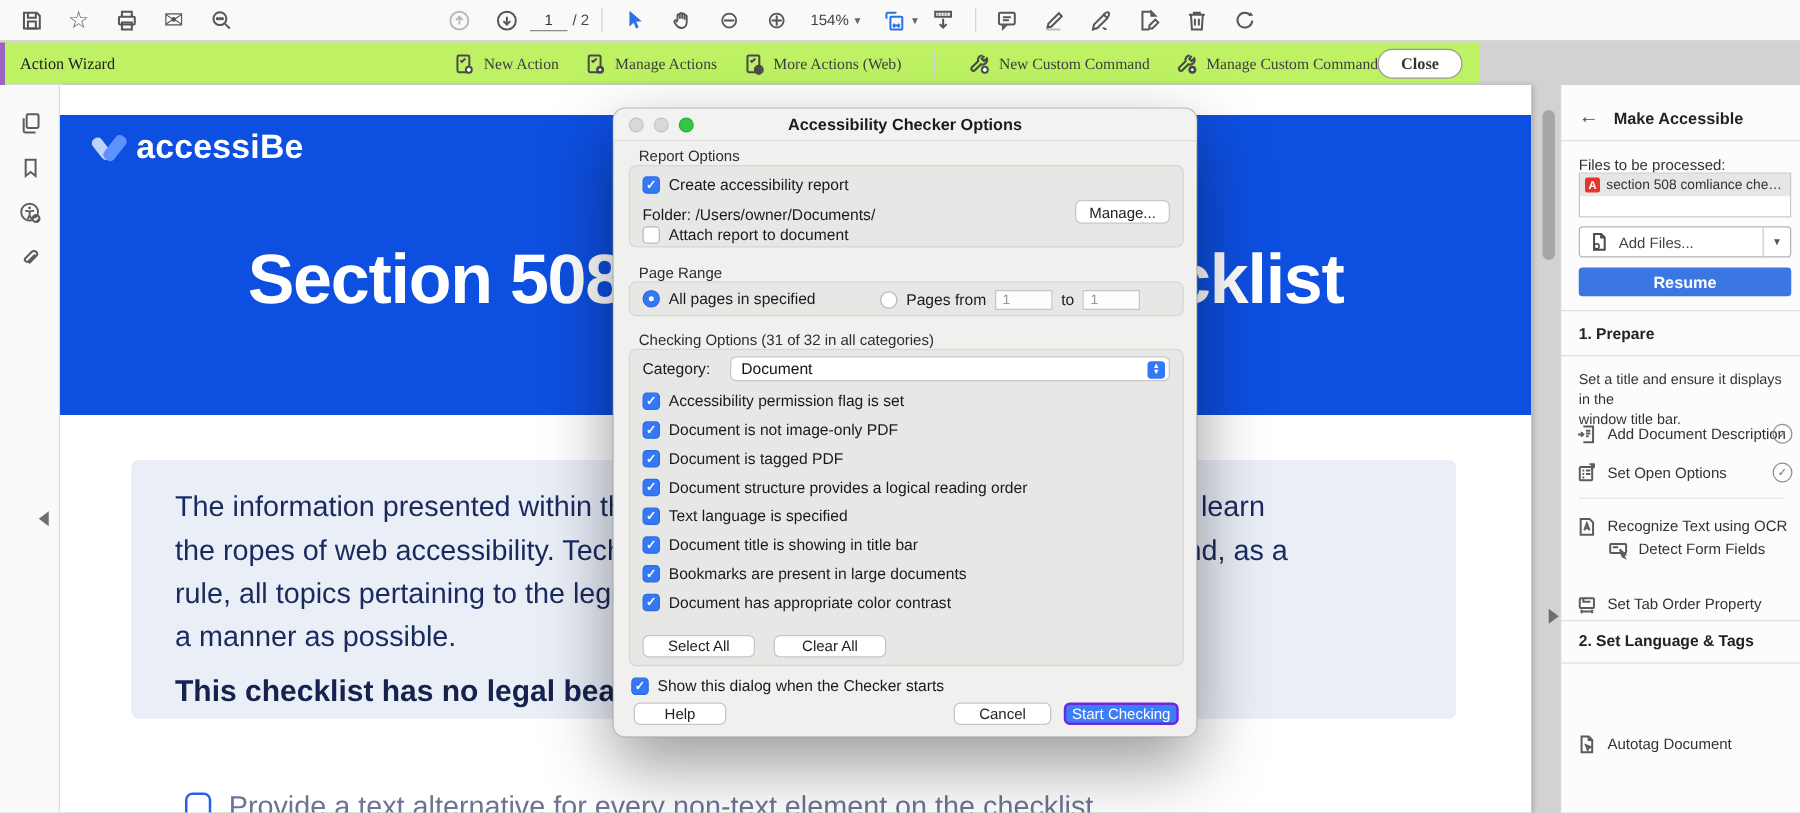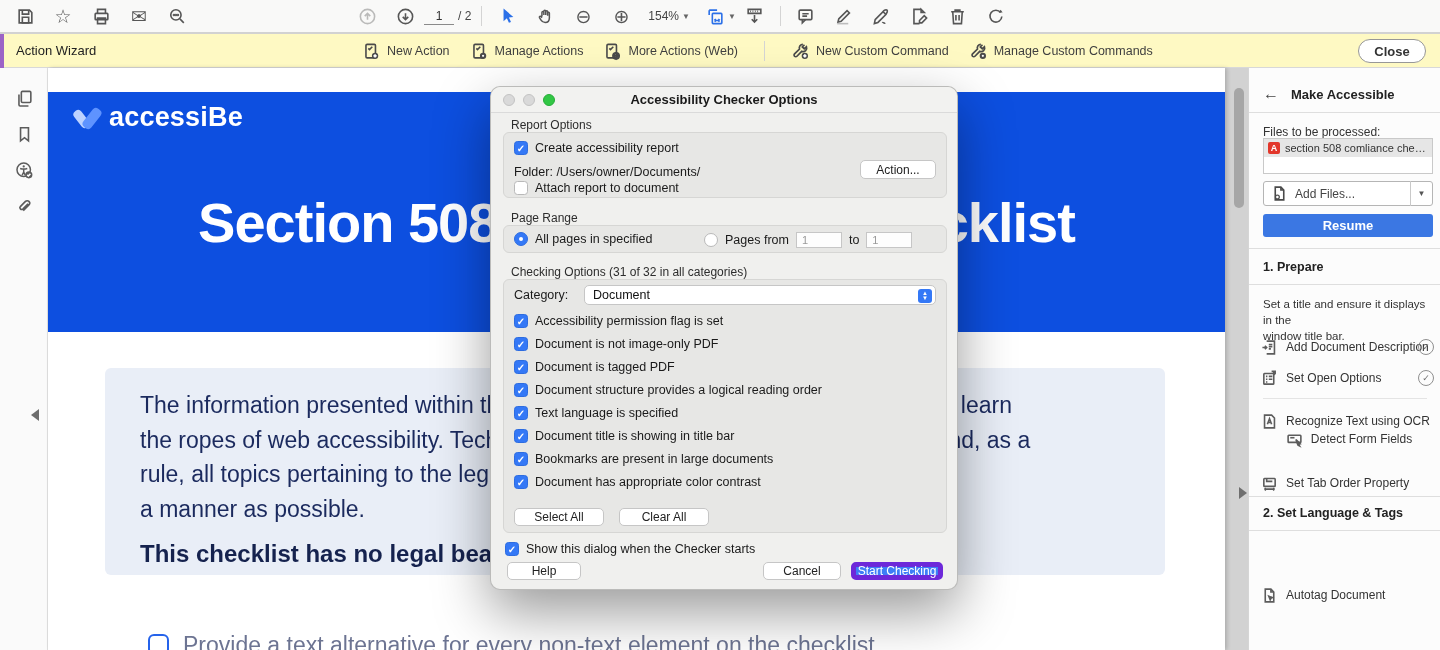--- a/index.html
+++ b/index.html
@@ -12,21 +12,21 @@
   .ic { width:19px; height:19px; }
   .ic path,.ic rect,.ic circle,.ic line,.ic polyline,.ic polygon { vector-effect:non-scaling-stroke; }
   .glyph { font-size:19px; color:#565656; line-height:1; }
   .vsep { width:1px; height:20px; background:#d4d4d4; margin:0 6px; }
   #page-input { width:30px; height:18px; border:none; border-bottom:1px solid #8a8a8a; background:transparent; text-align:center; font-size:12px; color:#333; }
   .tb-label { font-size:12px; color:#444; }
   .caret { font-size:8px; color:#666; margin-left:3px; }
   .disabled { opacity:.38; }
 
   
-  #action-bar { position:absolute; left:0; top:34px; width:1440px; height:34px; background:#fef9c3; border-bottom:1px solid #d8d8d8; }
+  #action-bar { position:absolute; left:0; top:34px; width:1184px; height:34px; background:#bef264; border-bottom:1px solid #d8d8d8;font-family:Liberation Serif, serif; }
   #purple-accent { position:absolute; left:0; top:0; width:4px; height:34px; background:#9c64c6; }
   #action-title { position:absolute; left:16px; top:9px; font-size:13px; color:#222; }
   #action-buttons { position:absolute; left:362px; top:0; height:34px; display:flex; align-items:center; gap:20px; }
   .act-btn { display:flex; align-items:center; gap:6px; font-size:12.5px; color:#3f3f3f; cursor:pointer; }
   #close-btn { position:absolute; right:14px; top:5px; width:68px; height:24px; border:1px solid #979797; border-radius:13px; background:#fff;
     display:flex; align-items:center; justify-content:center; font-size:13px; font-weight:bold; color:#333; cursor:pointer; }
 
   
   #left-sidebar { position:absolute; left:0; top:68px; width:48px; height:582px; background:#fafafa; border-right:1px solid #e0e0e0; }
   .ls-btn { width:48px; height:36px; display:flex; align-items:center; justify-content:center; cursor:pointer; }
@@ -97,21 +97,21 @@
   .opt-row { display:flex; align-items:center; gap:7px; font-size:12.5px; color:#1a1a1a; }
   .dlg-btn { background:#fff; border:1px solid #c6c6c6; border-radius:5px; font-size:12px; color:#222; display:flex; align-items:center; justify-content:center; cursor:pointer; }
   .num-input { width:46px; height:16px; border:1px solid #c6c6c6; background:#fdfdfd; font-size:11px; color:#9a9a9a; padding-left:5px; }
   #dlg-select { position:absolute; left:80px; top:5px; right:10px; height:20px; background:#fff; border:1px solid #c6c6c6; border-radius:5px;
     display:flex; align-items:center; font-size:12.5px; color:#111; padding-left:8px; cursor:pointer; }
   #dlg-stepper { position:absolute; right:3px; top:3px; width:14px; height:14px; background:#3478f6; border-radius:3px; display:flex; flex-direction:column; align-items:center; justify-content:center; }
   #dlg-stepper span { color:#fff; font-size:6px; line-height:5px; }
   .chk-row { position:absolute; left:10px; display:flex; align-items:center; gap:7px; font-size:12.5px; color:#1a1a1a; cursor:pointer; }
   #dlg-footer-help { position:absolute; left:16px; top:475px; width:74px; height:18px; }
   #dlg-cancel { position:absolute; right:116px; top:475px; width:78px; height:18px; }
-  #dlg-start { position:absolute; right:14px; top:475px; width:92px; height:18px; background:#3d7df7; border:5px solid #6d28d9; border-radius:5px;
+  #dlg-start { position:absolute; right:14px; top:475px; width:92px; height:18px; background:#3d7df7; border:2px solid #6d28d9; border-radius:5px;
     color:#fff; font-size:12px; display:flex; align-items:center; justify-content:center; cursor:pointer; }
 </style>
 </head>
 <body>
 
 <div id="top-toolbar">
   <div class="tb-group" style="left:6px;">
     <div class="tb-btn">
       <svg class="ic" viewBox="0 0 24 24" stroke="#565656" fill="none" stroke-width="1.6">
           <path d="M4 4h13l3 3v13H4z"></path>
@@ -455,21 +455,21 @@
     <div id="dlg-title">Accessibility Checker Options</div>
   </div>
 
   <div class="dlg-label" style="top:31px;">Report Options</div>
   <div class="dlg-group" style="top:45px; height:66px;">
     <div class="opt-row" style="position:absolute; left:10px; top:8px;">
       <span class="cb checked"></span>
       <span>Create accessibility report</span>
     </div>
     <div style="position:absolute; left:10px; top:32px; font-size:12.5px; color:#1a1a1a;">Folder: /Users/owner/Documents/</div>
-    <div class="dlg-btn" style="position:absolute; right:10px; top:27px; width:76px; height:19px;">Action...</div>
+    <div class="dlg-btn" style="position:absolute; right:10px; top:27px; width:76px; height:19px;">Manage...</div>
     <div class="opt-row" style="position:absolute; left:10px; top:48px;">
       <span class="cb unchecked"></span>
       <span>Attach report to document</span>
     </div>
   </div>
 
   <div class="dlg-label" style="top:124px;">Page Range</div>
   <div class="dlg-group" style="top:138px; height:28px;">
     <div class="opt-row" style="position:absolute; left:10px; top:6px;">
       <span class="radio on"></span>

